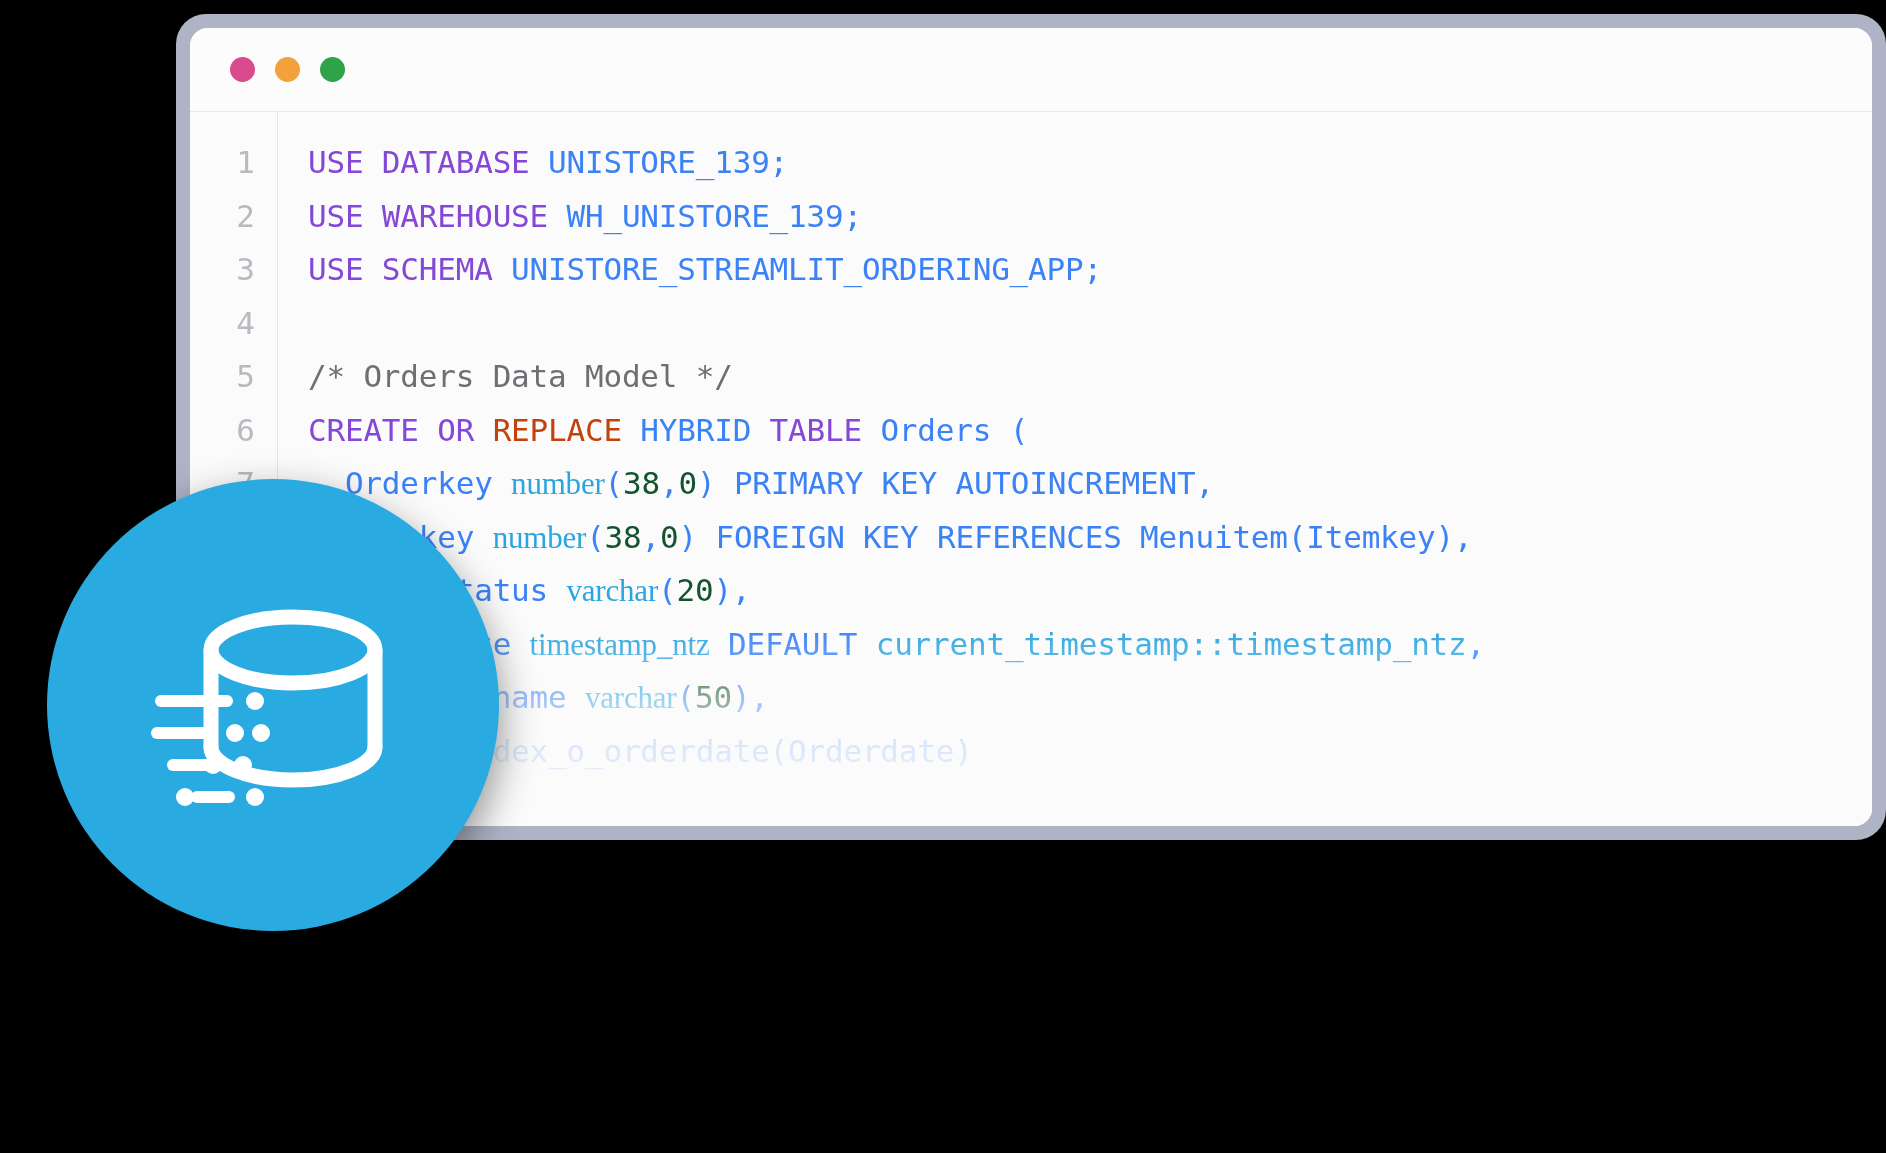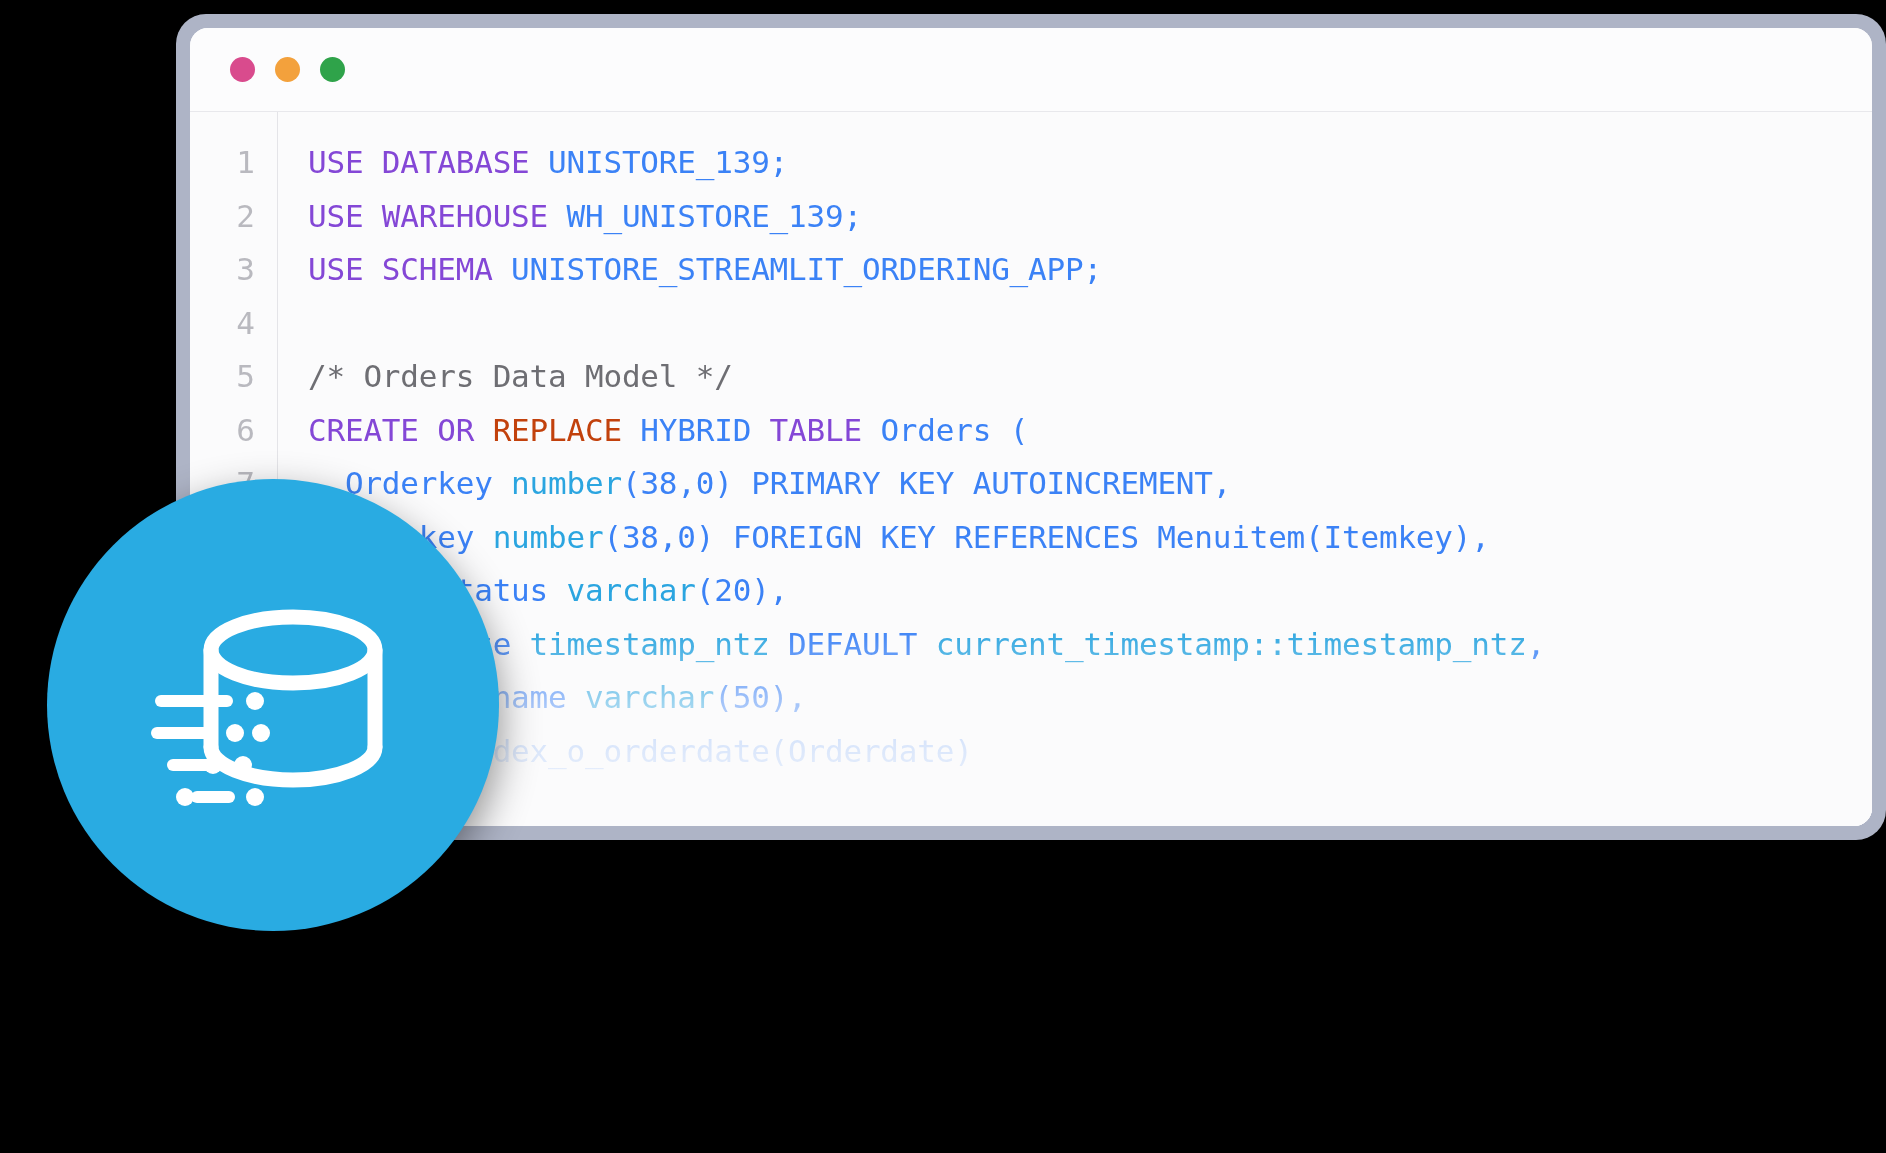--- a/index.html
+++ b/index.html
@@ -110,22 +110,22 @@
     font-size: 31px;
     letter-spacing: -0.2px;
     color: #2b2b2b;
     font-family: "DejaVu Sans Mono", "Liberation Mono", monospace;
     white-space: pre;
   }
 
   
   .kw      { color: #8447d6; }
   .kw2     { color: #c2410c; }
-  .type    { color: #2ba5e0; }
-  .num     { color: #3b82f6; }
+  .type    { color: #2ba5e0; font-family: Liberation Serif, serif; }
+  .num     { color: #14532d; }
   .cmt     { color: #6e6e73; text-align: center; }
   .plain   { color: #3b82f6; }
   .fn      { color: #2ba5e0; }
 
   
   .fade-right {
     position: absolute;
     top: 0;
     right: 0;
     width: 260px;

